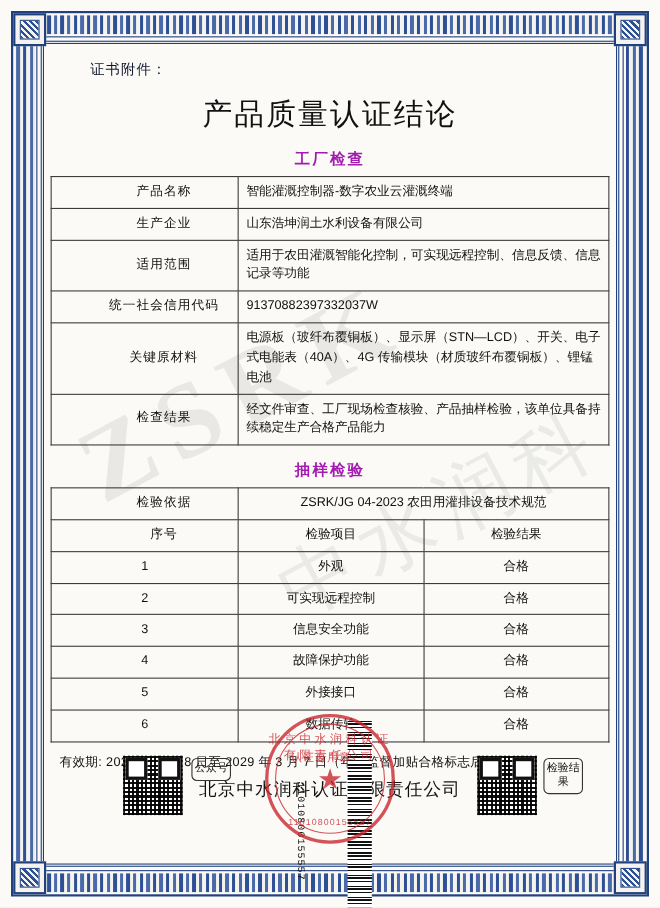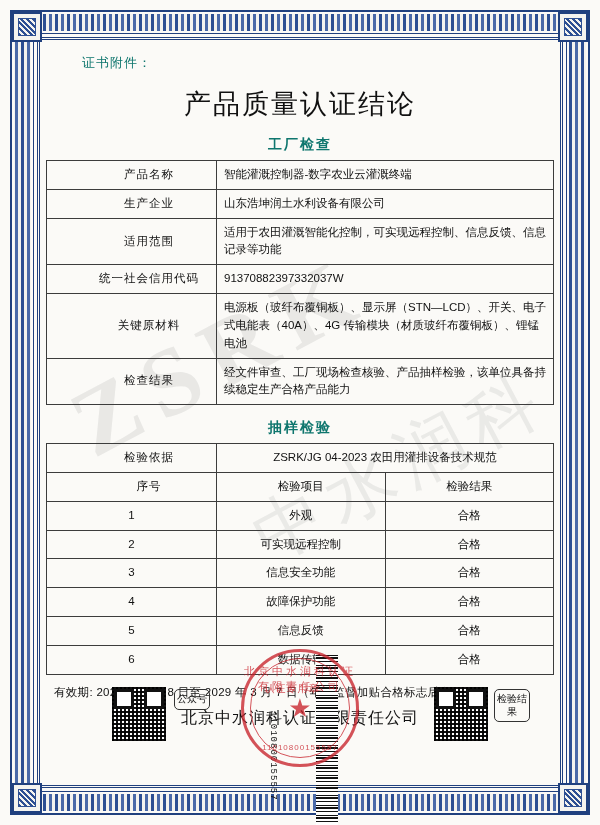--- a/index.html
+++ b/index.html
@@ -60,39 +60,39 @@
   .c-tr{right:12px;top:12px;}
   .c-bl{left:12px;bottom:12px;}
   .c-br{right:12px;bottom:12px;}
 
   .content{
     position:absolute;
     left:46px;top:48px;right:46px;bottom:48px;
   }
 
   .attach-label{
-    font-size:13px;color:#0f766e;
+    font-size:13px;color:#0f172a;
     letter-spacing:1px;
     margin:6px 0 0 36px;
   }
   .doc-title{
     text-align:center;
     font-size:27px;
     font-weight:normal;
     letter-spacing:2px;
     color:#111;
     margin:14px 0 2px 0;
     font-family:"Liberation Serif","DejaVu Serif",serif;
   }
   .section-head{
     text-align:center;
     font-size:14px;
     font-weight:bold;
     letter-spacing:2px;
-    color:#0f766e;
+    color:#a21caf;
     margin:14px 0 6px 0;
   }
   table{
     border-collapse:collapse;
     width:100%;
     table-layout:fixed;
   }
   table td{
     border:1px solid #3c3c3c;
     font-size:11.5px;
@@ -316,21 +316,21 @@
           <td class="ctr">信息安全功能</td>
           <td class="ctr">合格</td>
         </tr>
         <tr>
           <td class="ctr">4</td>
           <td class="ctr">故障保护功能</td>
           <td class="ctr">合格</td>
         </tr>
         <tr>
           <td class="ctr">5</td>
-          <td class="ctr">信息反馈</td>
+          <td class="ctr">外接接口</td>
           <td class="ctr">合格</td>
         </tr>
         <tr>
           <td class="ctr">6</td>
           <td class="ctr">数据传输</td>
           <td class="ctr">合格</td>
         </tr>
       </tbody>
     </table>
 

